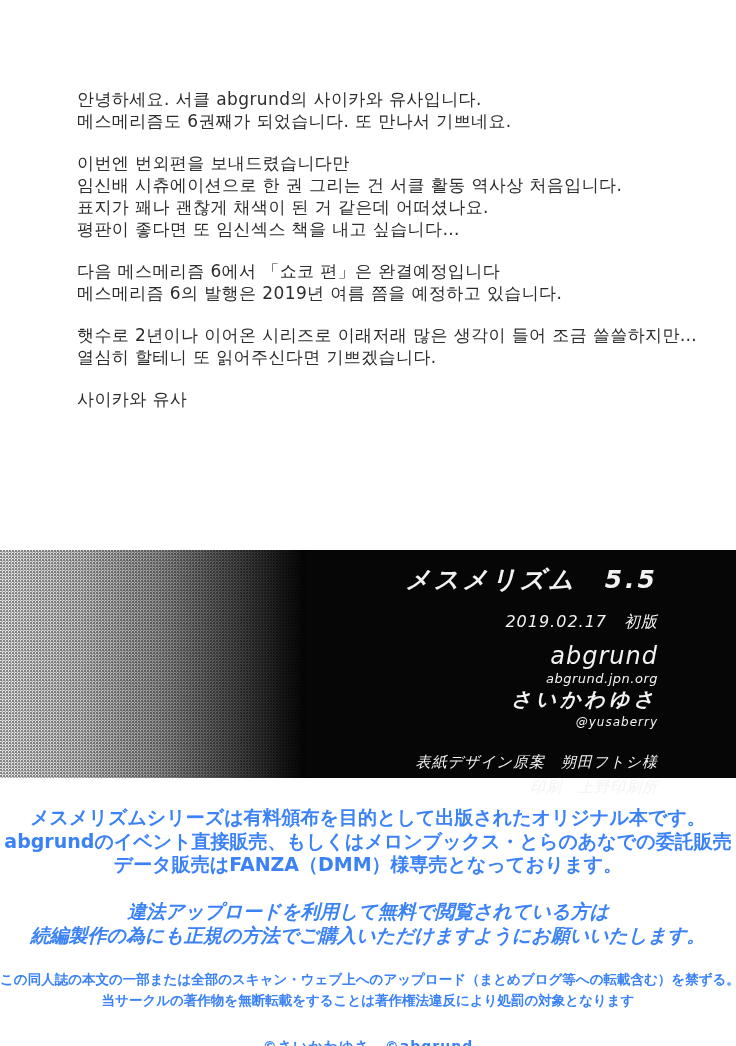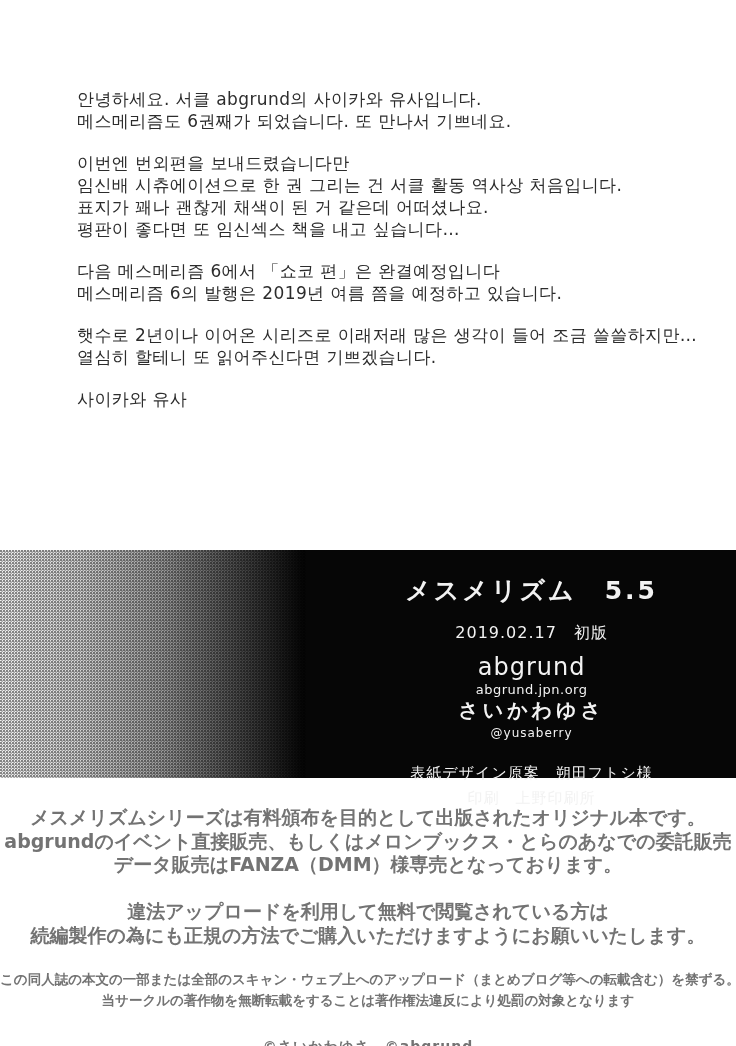--- a/index.html
+++ b/index.html
@@ -27,37 +27,37 @@
   }
   .halftone{
     position:absolute;left:0;top:0;width:306px;height:228px;
     background:
       radial-gradient(circle at 1px 1px, rgba(0,0,0,0.45) 0.9px, rgba(0,0,0,0) 1.2px),
       radial-gradient(circle at 2.5px 2.5px, rgba(0,0,0,0.30) 0.9px, rgba(0,0,0,0) 1.2px),
       linear-gradient(90deg,#f4f4f4 0%,#d9d9d9 25%,#a0a0a0 52%,#4a4a4a 78%,#060606 99%);
     background-size:3px 3px,3px 3px,100% 100%;
   }
   .colophon-text{
-    position:absolute;right:78px;top:24px;
-    display:flex;flex-direction:column;align-items:center;
-    text-align:right;white-space:nowrap;
+    position:absolute;right:78px;top:13px;
+    display:flex;flex-direction:column;align-items:flex-end;
+    text-align:right;white-space:nowrap;font-style:italic;
   }
   .col-title{font-size:25px;letter-spacing:3px;font-weight:bold;margin-bottom:16px;}
   .col-edition{font-size:16px;letter-spacing:1px;margin-bottom:9px;}
   .col-circle{font-size:24px;letter-spacing:1px;margin-bottom:1px;}
   .col-site{font-size:13px;letter-spacing:0.5px;margin-bottom:0;}
   .col-author{font-size:20px;letter-spacing:4px;font-weight:bold;margin-bottom:2px;}
   .col-twitter{font-size:12px;letter-spacing:1px;margin-bottom:24px;}
   .col-credit{font-size:15px;letter-spacing:1px;margin-bottom:6px;}
 
   
-  .notice{position:absolute;left:0;width:736px;text-align:center;color:#737373;font-weight:bold;}
+  .notice{position:absolute;left:0;width:736px;text-align:center;color:#3b82f6;font-weight:bold;}
   .notice .line{white-space:nowrap;}
   .sales{top:806px;font-size:19px;line-height:23.5px;}
-  .plea{top:899px;font-size:19px;line-height:24px;}
+  .plea{top:899px;font-size:19px;line-height:24px;font-style:italic;}
   .legal{top:969px;font-size:13.5px;line-height:20.5px;}
   .copyright{top:1010px;font-size:14px;font-weight:bold;letter-spacing:1px;margin-top:28px;}
 </style>
 </head>
 <body>
 
 <div class="page">
 
   <div class="afterword">
     <div class="para">

